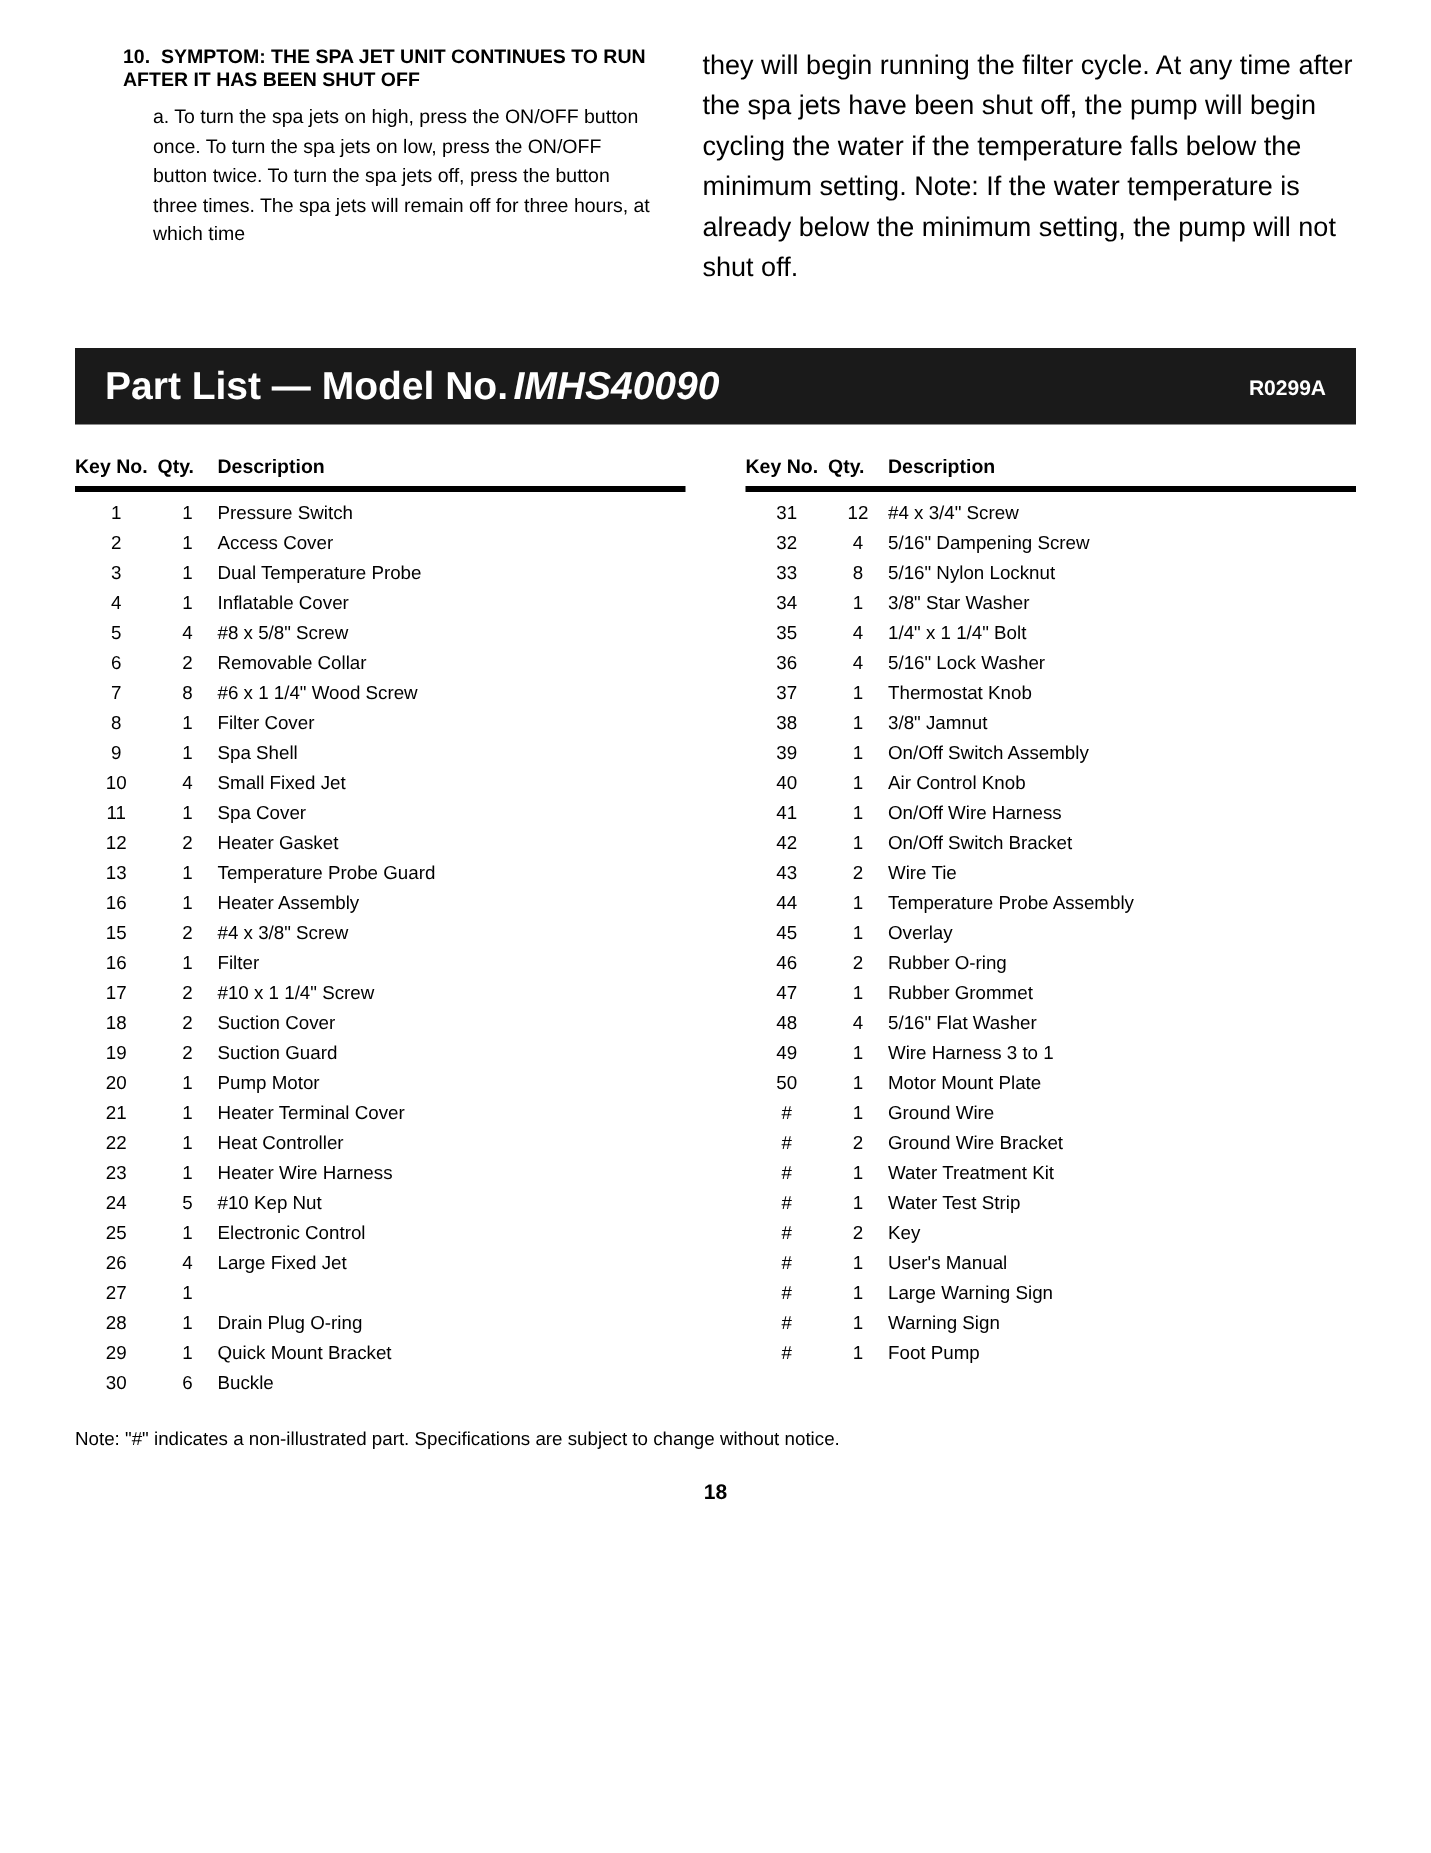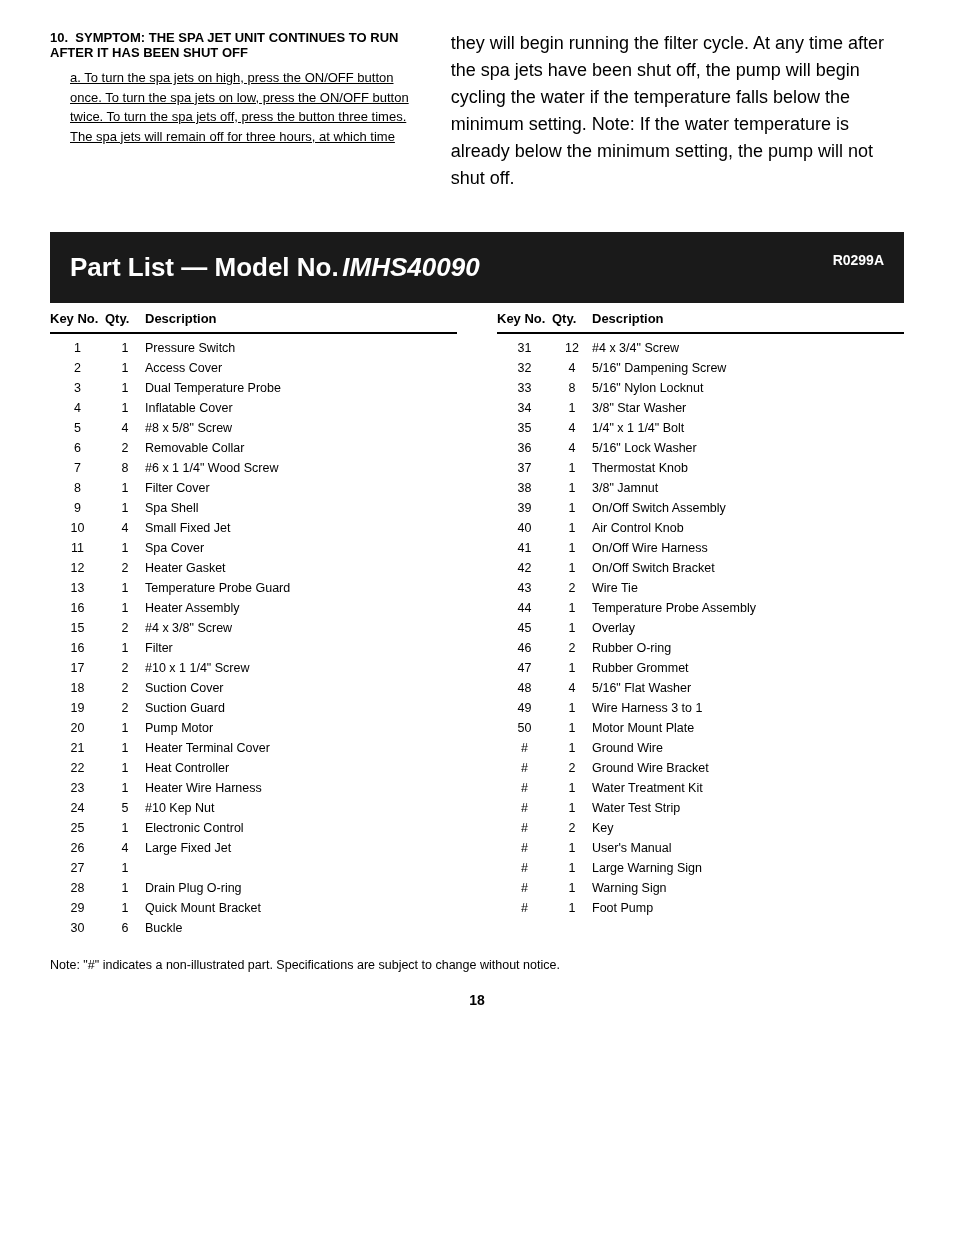--- a/index.html
+++ b/index.html
@@ -9,47 +9,48 @@
       font-size: 13px;
       color: #000;
       width: 954px;
       min-height: 1235px;
       padding: 30px 50px;
     }
     .intro-section {
       display: flex;
       gap: 30px;
       margin-bottom: 40px;
+      margin-left: 32px;
     }
     .intro-left {
       width: 45%;
     }
     .intro-right {
       width: 55%;
       font-size: 18px;
       line-height: 1.5;
     }
     .symptom-title {
       font-weight: bold;
       font-size: 13px;
       margin-bottom: 8px;
     }
     .symptom-item {
       font-size: 13px;
       line-height: 1.5;
       padding-left: 20px;
-      text-decoration: underline;
     }
     .part-list-header {
       background: #1a1a1a;
       color: #fff;
-      padding: 20px 20px;
-      margin-bottom: 8px;
+      padding: 10px 20px;
+      margin-bottom: 20px;
       display: flex;
       justify-content: space-between;
+      align-items: center;
     }
     .part-list-title {
       font-size: 26px;
       font-weight: bold;
     }
     .part-list-model {
       font-size: 26px;
       font-weight: bold;
       font-style: italic;
     }
@@ -63,21 +64,21 @@
     }
     .parts-column {
       flex: 1;
     }
     .col-headers {
       display: grid;
       grid-template-columns: 55px 40px 1fr;
       font-weight: bold;
       font-size: 13px;
       padding-bottom: 6px;
-      border-bottom: 2px solid #000000;
+      border-bottom: 4px solid #000000;
       margin-bottom: 4px;
     }
     .part-row {
       display: grid;
       grid-template-columns: 55px 40px 1fr;
       font-size: 12.5px;
       line-height: 1.6;
     }
     .part-row .key-no {
       text-align: center;

